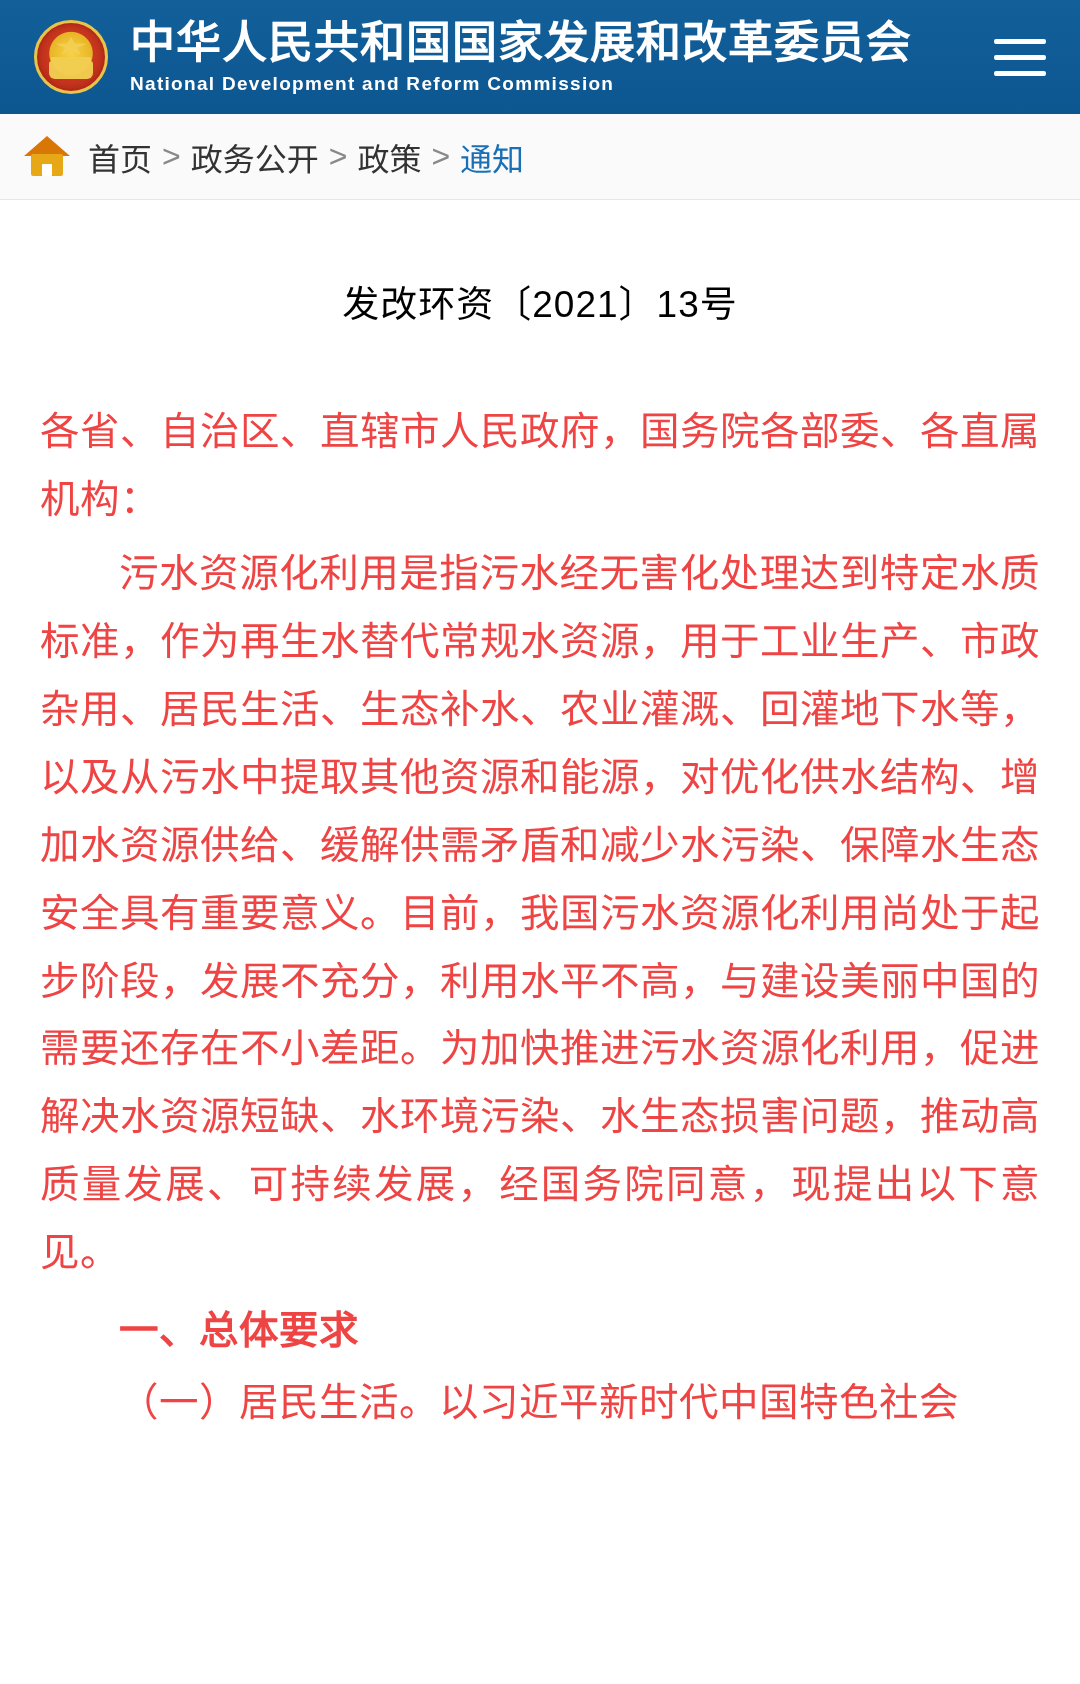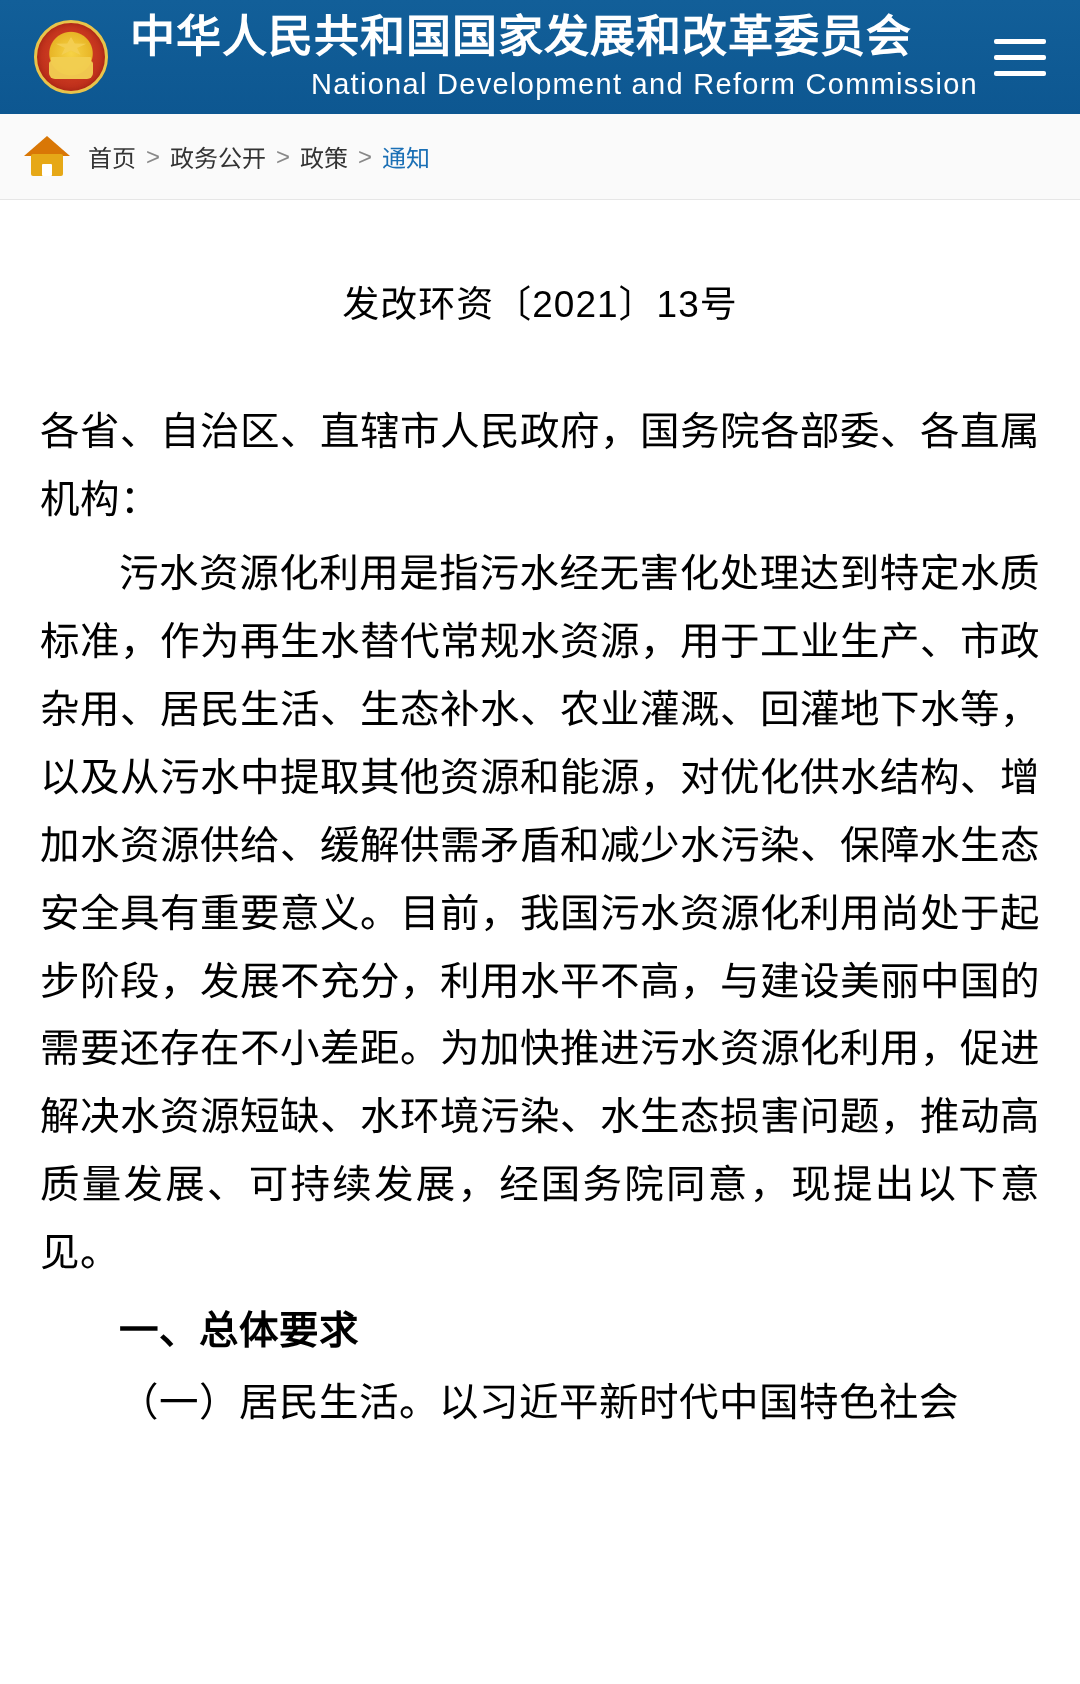--- a/index.html
+++ b/index.html
@@ -78,27 +78,26 @@
   .header-title-cn {
     color: #ffffff;
     font-size: 45px;
     font-weight: bold;
     letter-spacing: 1px;
     line-height: 1.12;
     white-space: nowrap;
   }
   .header-title-en {
     color: #ffffff;
-    font-size: 29px;
-    font-weight: normal;
+    font-size: 19px;
+    font-weight: bold;
     letter-spacing: 1.3px;
     line-height: 1.2;
     margin-top: 4px;
     white-space: nowrap;
-    text-align: right;
   }
 
   .menu-button {
     width: 64px;
     height: 64px;
     flex: 0 0 auto;
     display: flex;
     flex-direction: column;
     justify-content: center;
     align-items: center;
@@ -115,21 +114,21 @@
   }
 
   
   .breadcrumb {
     height: 86px;
     background: #fafafa;
     border-bottom: 1px solid #e6e6e6;
     display: flex;
     align-items: center;
     padding-left: 24px;
-    font-size: 24px;
+    font-size: 32px;
     color: #333333;
   }
   .home-icon {
     width: 46px;
     height: 42px;
     position: relative;
     flex: 0 0 auto;
     margin-right: 18px;
   }
   .home-icon .roof {
@@ -190,21 +189,21 @@
     font-size: 37px;
     color: #000000;
     text-align: center;
     padding: 74px 0 0 0;
     letter-spacing: 1px;
   }
 
   .doc-content {
     padding-top: 70px;
     font-size: 39.5px;
-    color: #000000;
+    color: #ef4444;
     line-height: 1.72;
     text-align: justify;
     letter-spacing: 0.5px;
   }
   .para {
     margin: 0 0 6px 0;
     text-align: justify;
   }
   .para.indent { text-indent: 2em; }
   .heading {

